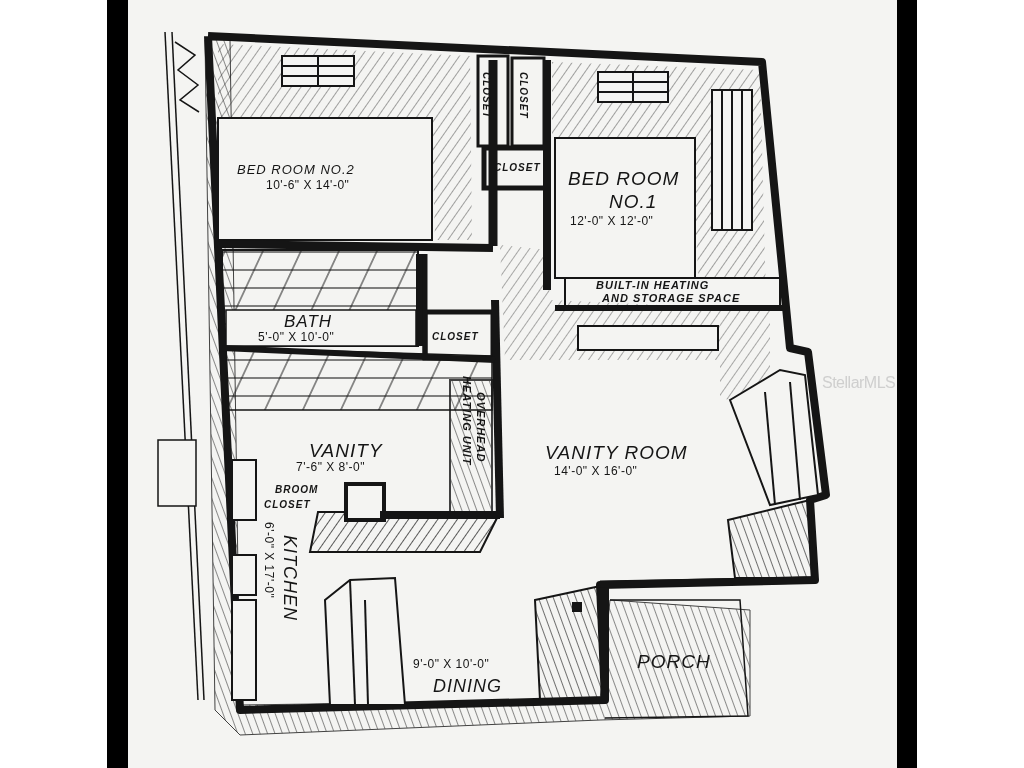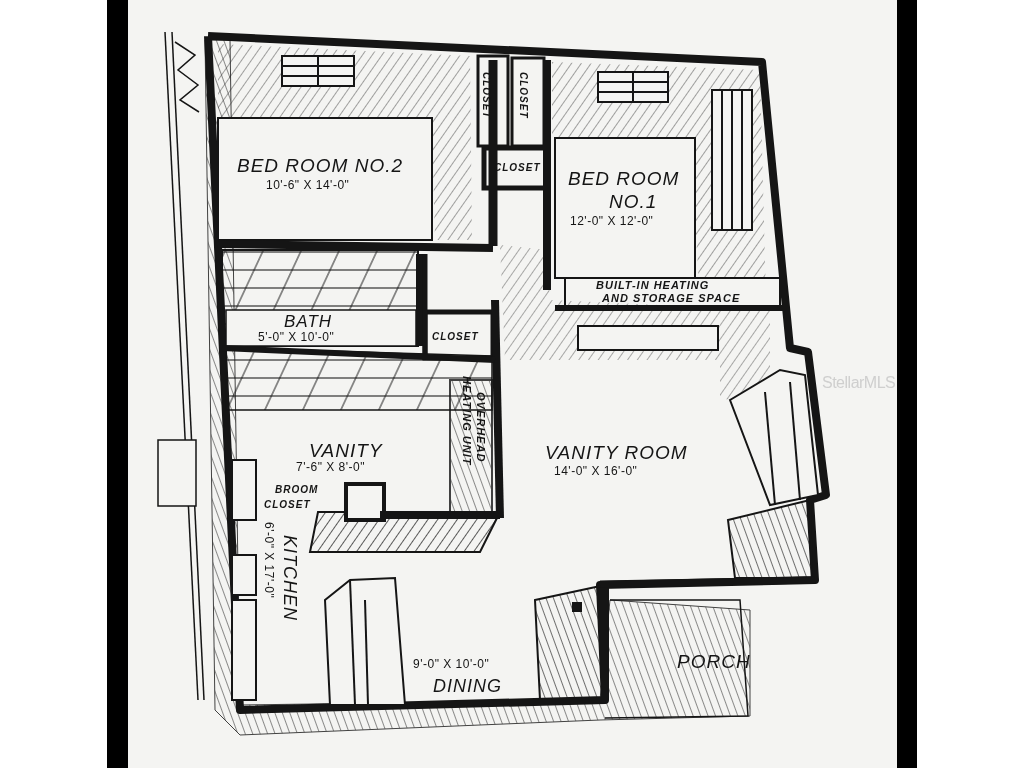--- a/index.html
+++ b/index.html
@@ -121,21 +121,21 @@
       <line x1="790" y1="382" x2="800" y2="500"></line>
   </g>
   <polygon points="728,520 810,500 812,578 735,578" fill="url(#hatch2)" stroke="#151515" stroke-width="2"></polygon>
 
   <polygon points="535,600 605,585 605,700 540,700" fill="url(#hatch2)" stroke="#151515" stroke-width="2"></polygon>
   <rect x="572" y="602" width="10" height="10" fill="#151515"></rect>
   <line x1="605" y1="585" x2="605" y2="700" stroke="#151515" stroke-width="8"></line>
   <line x1="600" y1="584" x2="815" y2="580" stroke="#151515" stroke-width="7"></line>
 </svg>
 
-<div class="room-name" style="left:237px;top:155px;font-size:19px;">BED ROOM NO.2</div>
+<div class="room-name" style="left:237px;top:162px;font-size:13px;">BED ROOM NO.2</div>
 <div class="room-dim" style="left:266px;top:178px;">10'-6" X 14'-0"</div>
 
 <div class="room-name" style="left:568px;top:168px;font-size:19px;">BED ROOM</div>
 <div class="room-name" style="left:609px;top:191px;font-size:19px;">NO.1</div>
 <div class="room-dim" style="left:570px;top:214px;">12'-0" X 12'-0"</div>
 
 <div class="small" style="left:596px;top:279px;font-size:11px;">BUILT-IN HEATING</div>
 <div class="small" style="left:578px;top:292px;font-size:11px;margin-left:24px;">AND STORAGE SPACE</div>
 
 <div class="room-name" style="left:284px;top:312px;font-size:17px;">BATH</div>
@@ -157,15 +157,15 @@
 
 <div class="room-name" style="left:545px;top:442px;font-size:19px;">VANITY ROOM</div>
 <div class="room-dim" style="left:554px;top:464px;">14'-0" X 16'-0"</div>
 
 <div class="room-name vert" style="left:279px;top:535px;font-size:18px;">KITCHEN</div>
 <div class="room-dim vert" style="left:262px;top:522px;">6'-0" X 17'-0"</div>
 
 <div class="room-name" style="left:433px;top:636px;font-size:18px;margin-top:40px;">DINING</div>
 <div class="room-dim" style="left:413px;top:657px;">9'-0" X 10'-0"</div>
 
-<div class="room-name" style="left:637px;top:651px;font-size:19px;padding-left:40px;">PORCH</div>
+<div class="room-name" style="left:637px;top:651px;font-size:19px;">PORCH</div>
 
 <div id="watermark">StellarMLS</div>
 
 </body></html>

